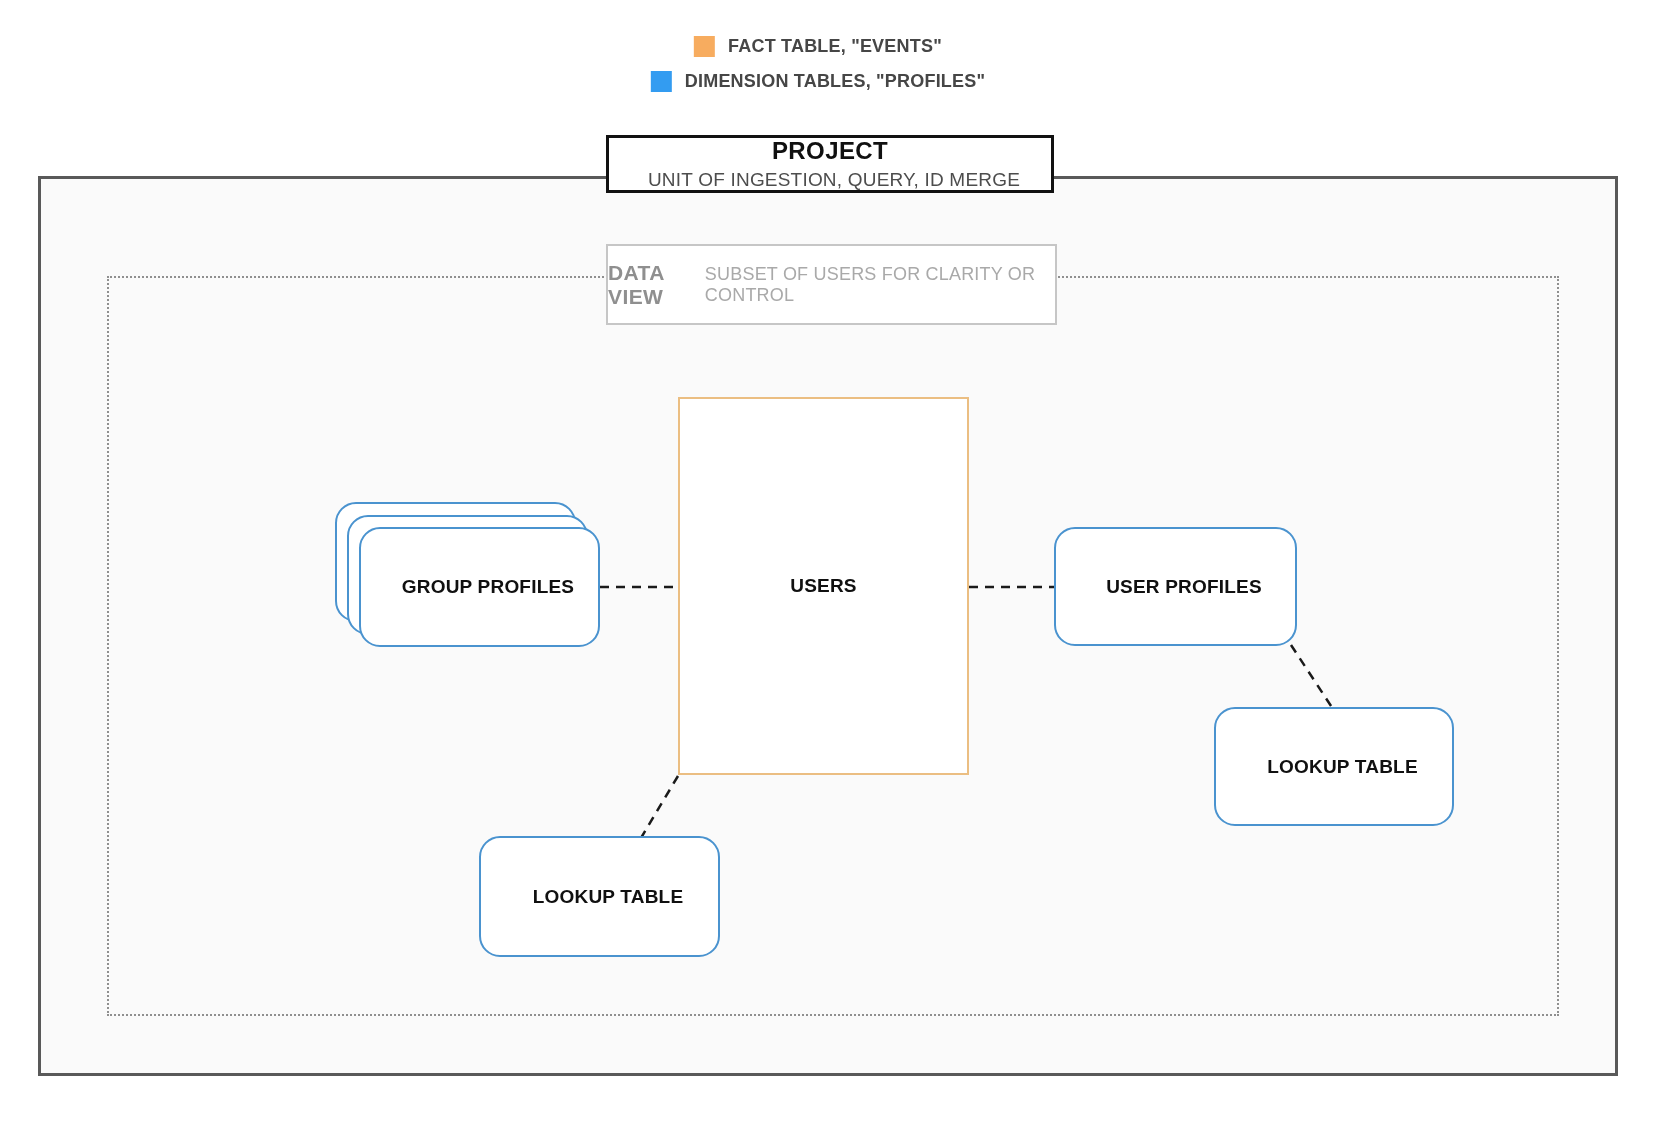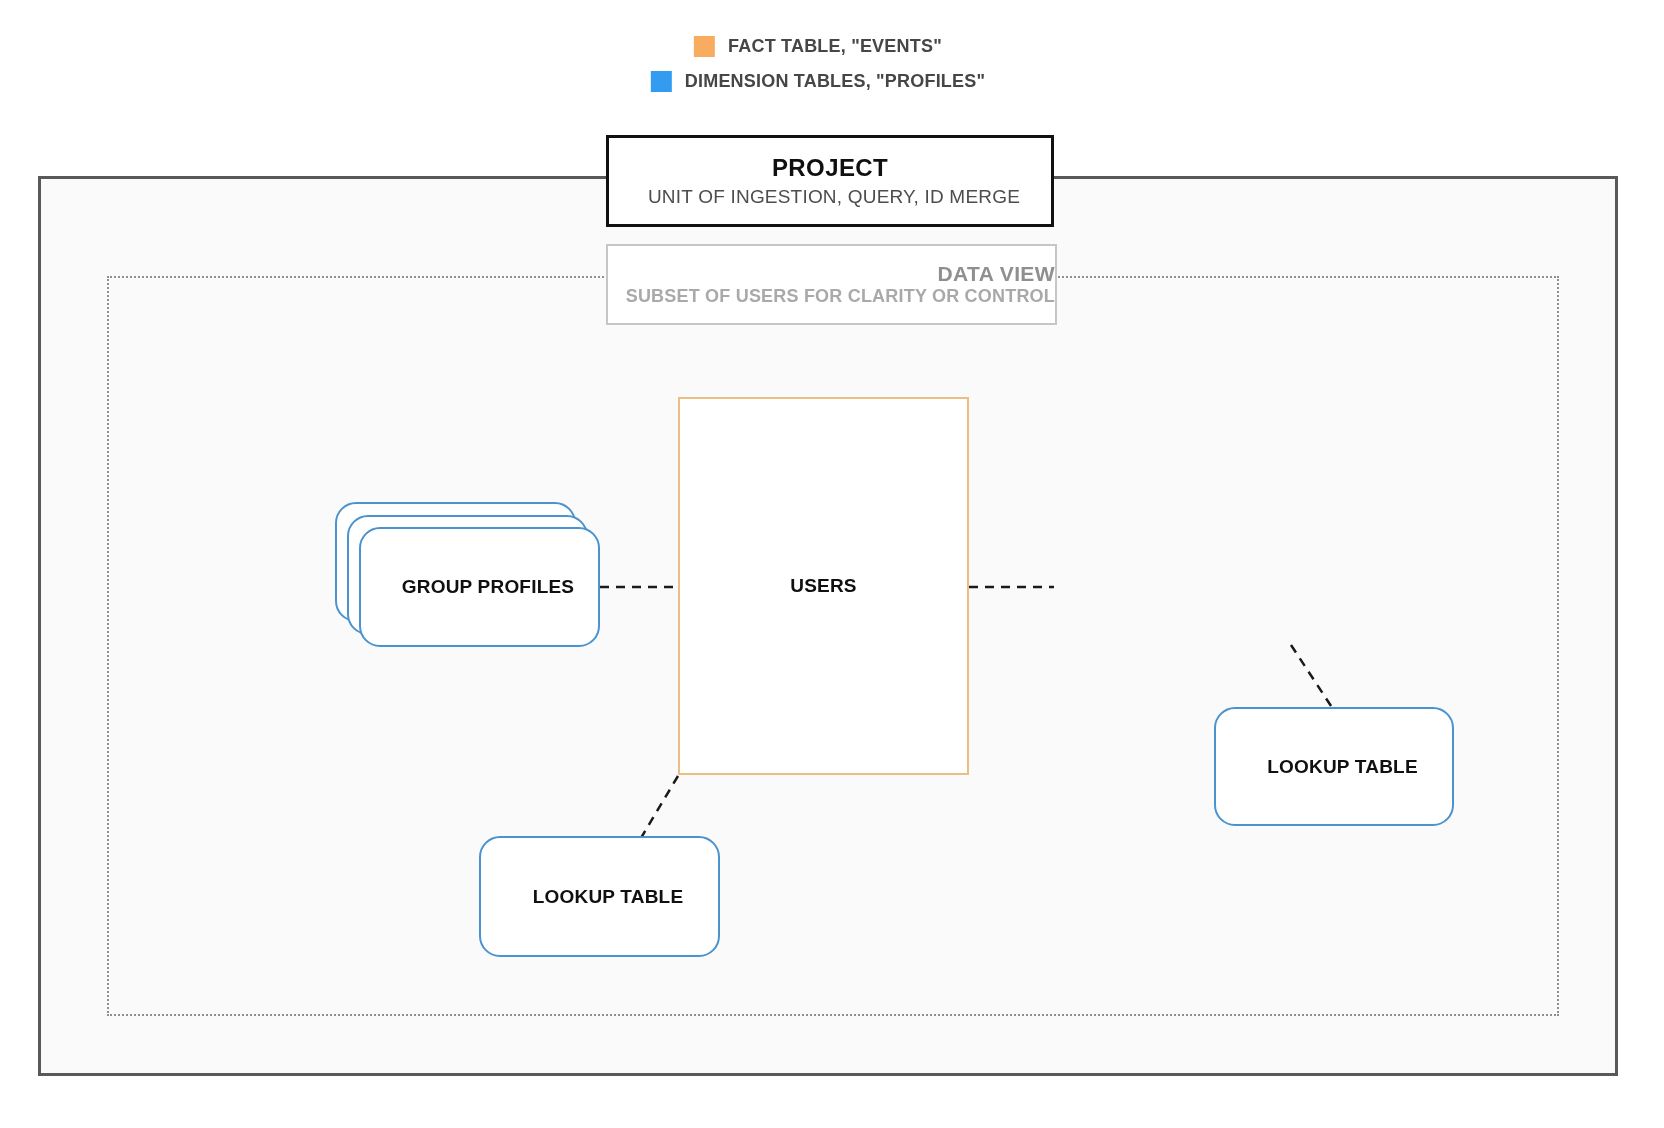--- a/index.html
+++ b/index.html
@@ -28,21 +28,21 @@
     position: absolute;
     left: 107px; top: 276px;
     width: 1452px; height: 740px;
     border: 2px dotted var(--dotted-border);
   }
 
   
   .project-box {
     position: absolute;
     left: 606px; top: 135px;
-    width: 448px; height: 92px;
+    width: 448px; height: 58px;
     background: #ffffff;
     border: 3px solid var(--project-border);
     display: flex; flex-direction: column;
     align-items: center; justify-content: center;
     gap: 4px;
     z-index: 3;
   }
   .project-title {
     font-size: 24px; font-weight: 700;
     color: var(--text-dark); letter-spacing: 0.4px;
@@ -50,31 +50,31 @@
   .project-subtitle {
     font-size: 19px; font-weight: 400;
     color: var(--text-gray); letter-spacing: 0.2px; margin-left: 8px;
   }
   .data-view-box {
     position: absolute;
     left: 606px; top: 244px;
     width: 451px; height: 81px;
     background: #ffffff;
     border: 2px solid var(--dataview-border);
-    display: flex; flex-direction: column;
-    align-items: flex-end; justify-content: center;
+    display: flex; flex-direction: row;
+    align-items: center; justify-content: center;
     gap: 0;
     z-index: 3;
   }
   .data-view-title {
     font-size: 21px; font-weight: 700;
     color: var(--muted-title); letter-spacing: 0.4px;
   }
   .data-view-subtitle {
-    font-size: 18px; font-weight: 700;
+    font-size: 18px; font-weight: 400;
     color: var(--muted-subtitle); letter-spacing: 0.2px;
   }
 
   
   .legend {
     position: absolute;
     left: 818px; top: 36px;
     transform: translateX(-50%);
     display: flex; flex-direction: column;
     align-items: center; gap: 14px;
@@ -194,20 +194,23 @@
   </div>
 
   <div class="group-stack">
     <div class="dim-card stack-card card-back"></div>
     <div class="dim-card stack-card card-middle"></div>
     <div class="dim-card stack-card card-front">
       <span class="node-label">GROUP PROFILES</span>
     </div>
   </div>
 
+  <div class="dim-card user-profiles-node">
+    <span class="node-label">USER PROFILES</span>
+  </div>
 
   <div class="dim-card lookup-bottom-node">
     <span class="node-label">LOOKUP TABLE</span>
   </div>
 
   <div class="dim-card lookup-right-node">
     <span class="node-label">LOOKUP TABLE</span>
   </div>
 
 </div>

